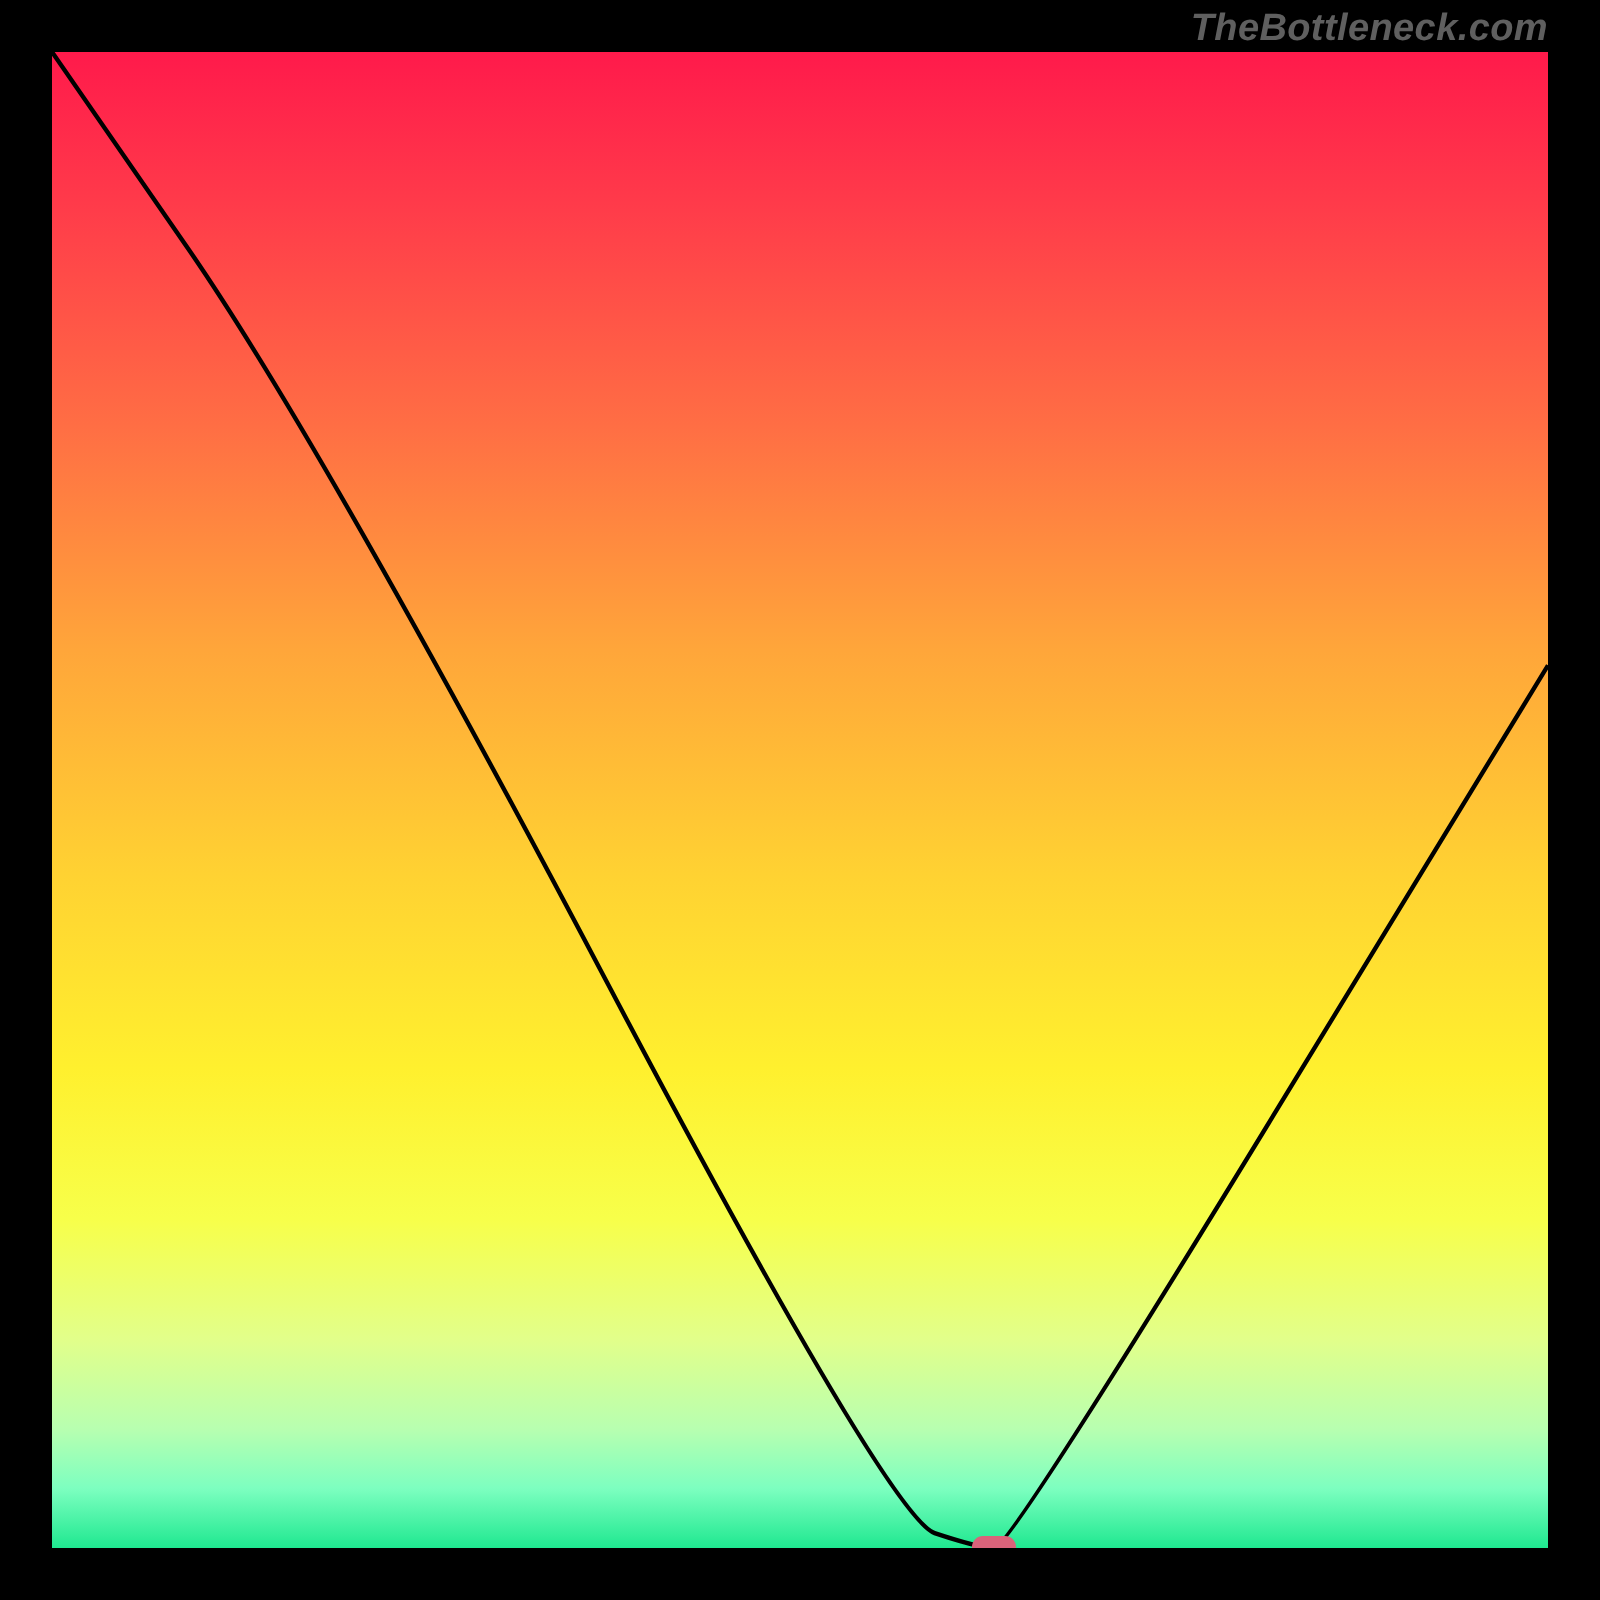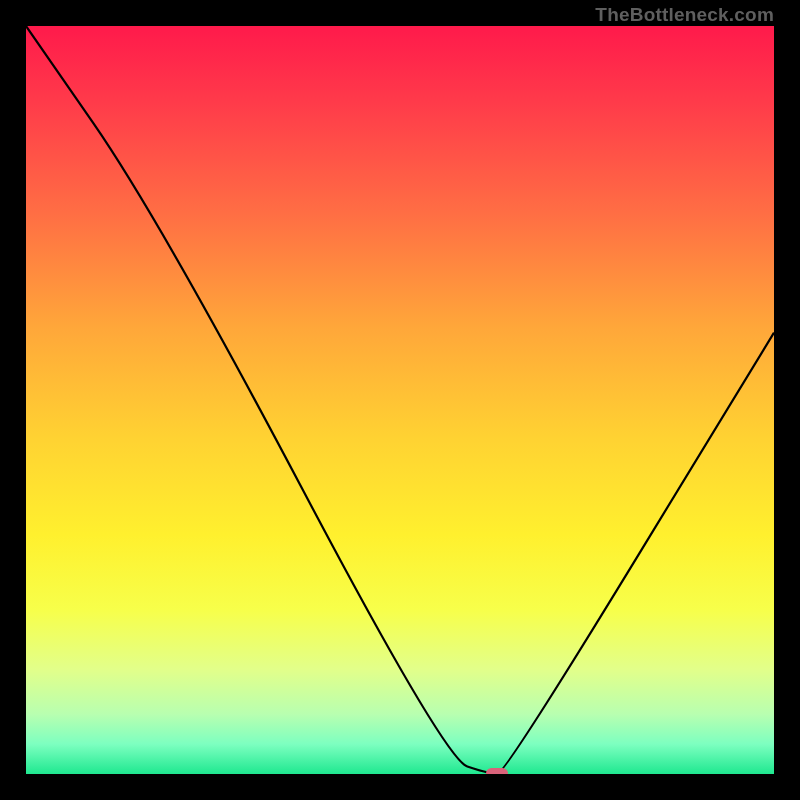--- a/index.html
+++ b/index.html
@@ -8,20 +8,21 @@
     width: 800px;
     height: 800px;
     background: #000;
     overflow: hidden;
   }
   .chart-container {
     position: relative;
     width: 800px;
     height: 800px;
     background: #000;
+    font-style: italic;
   }
   .plot-area {
     position: absolute;
     left: 26px;
     top: 26px;
     width: 748px;
     height: 748px;
     overflow: hidden;
   }
   .gradient-bg {

